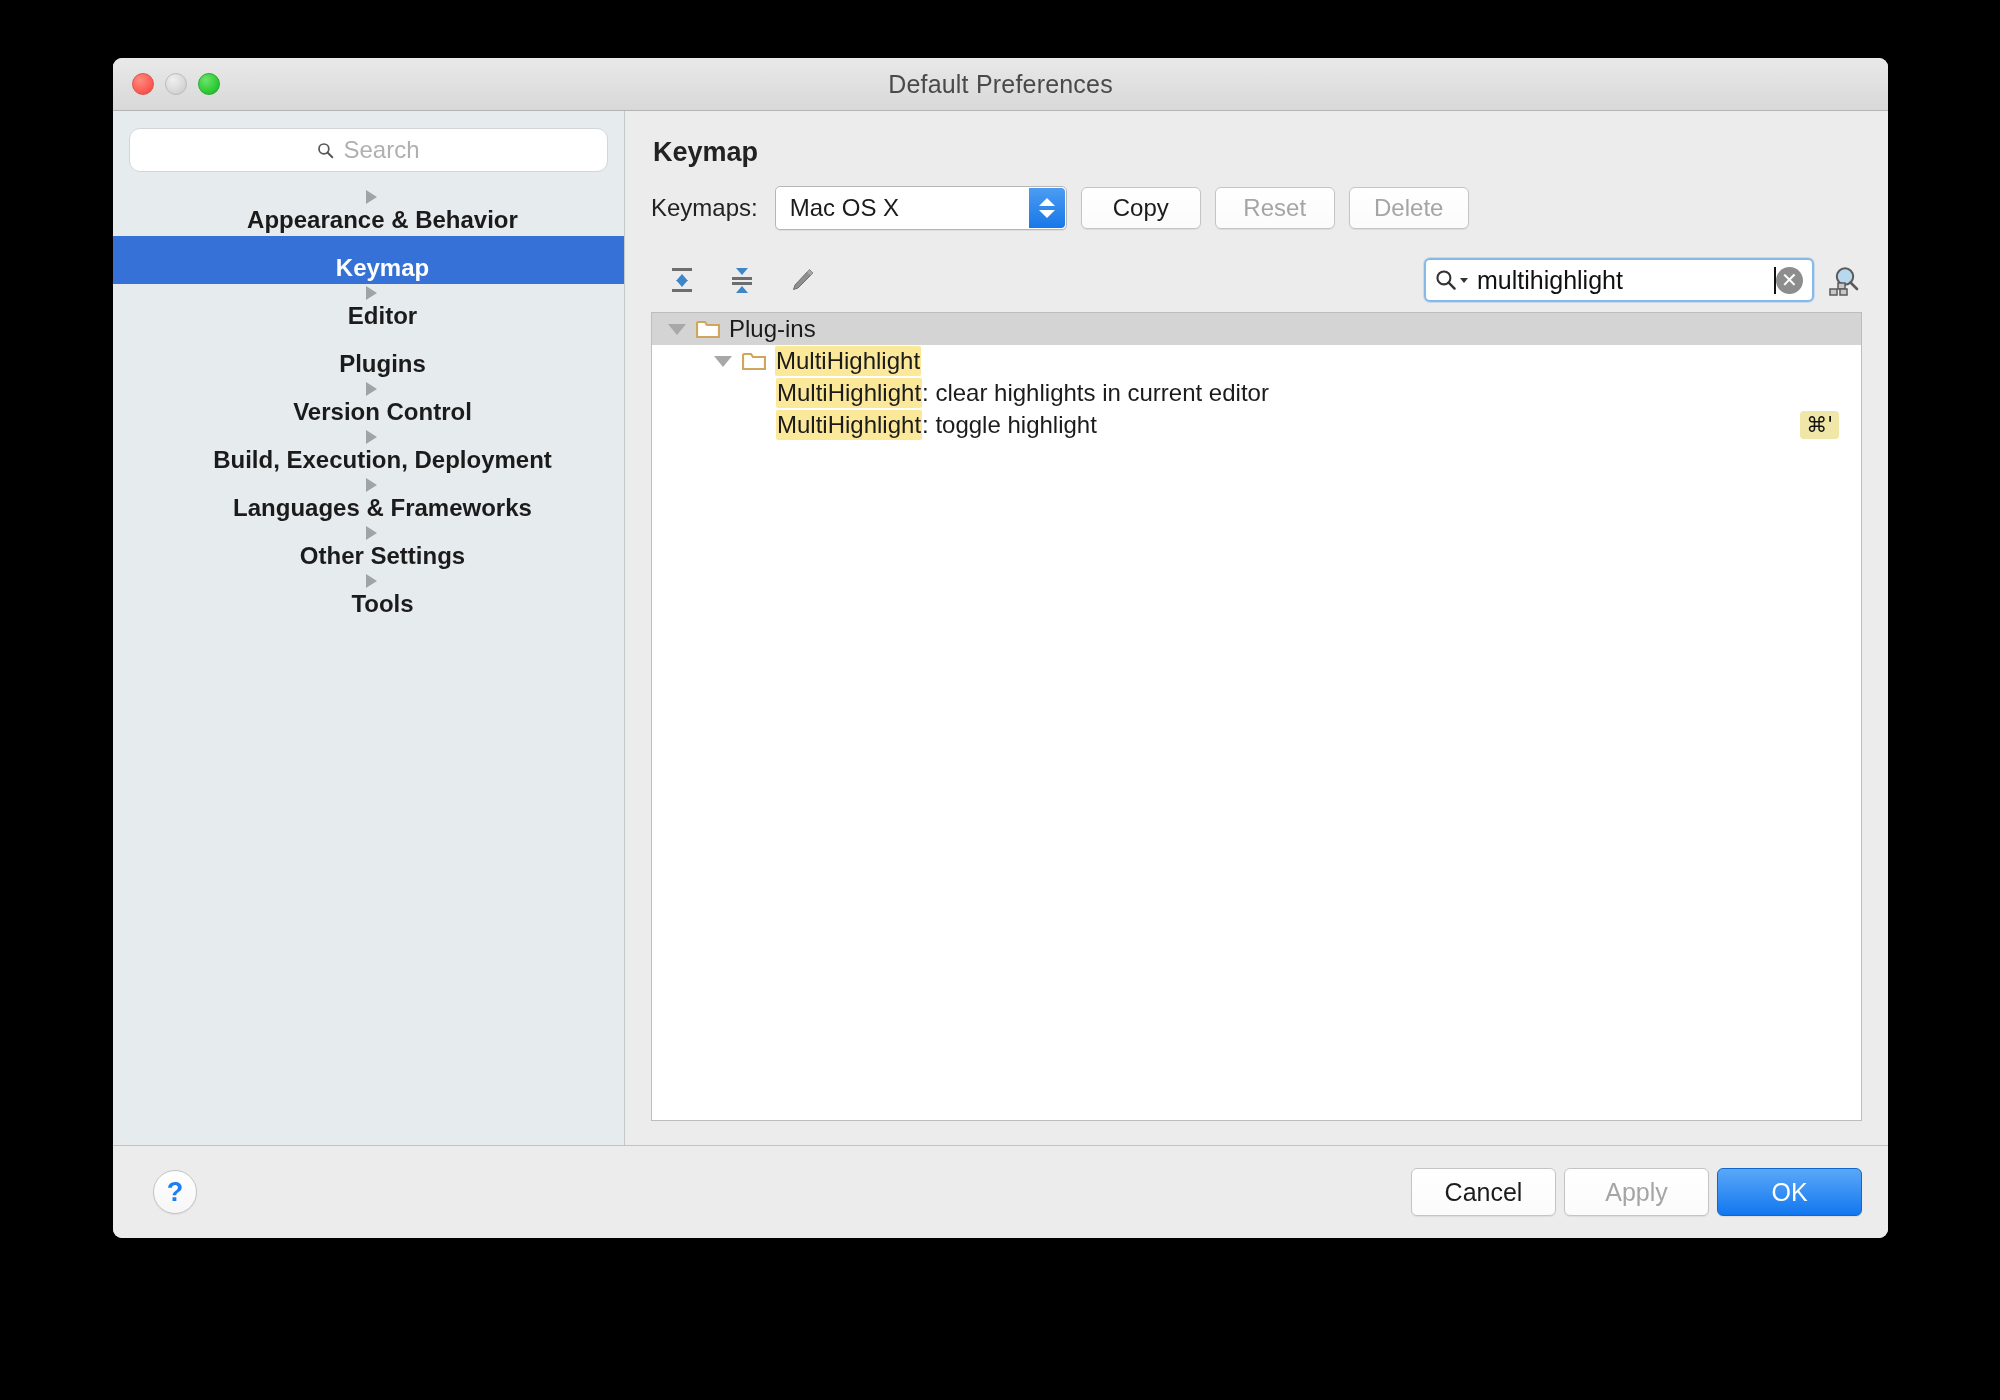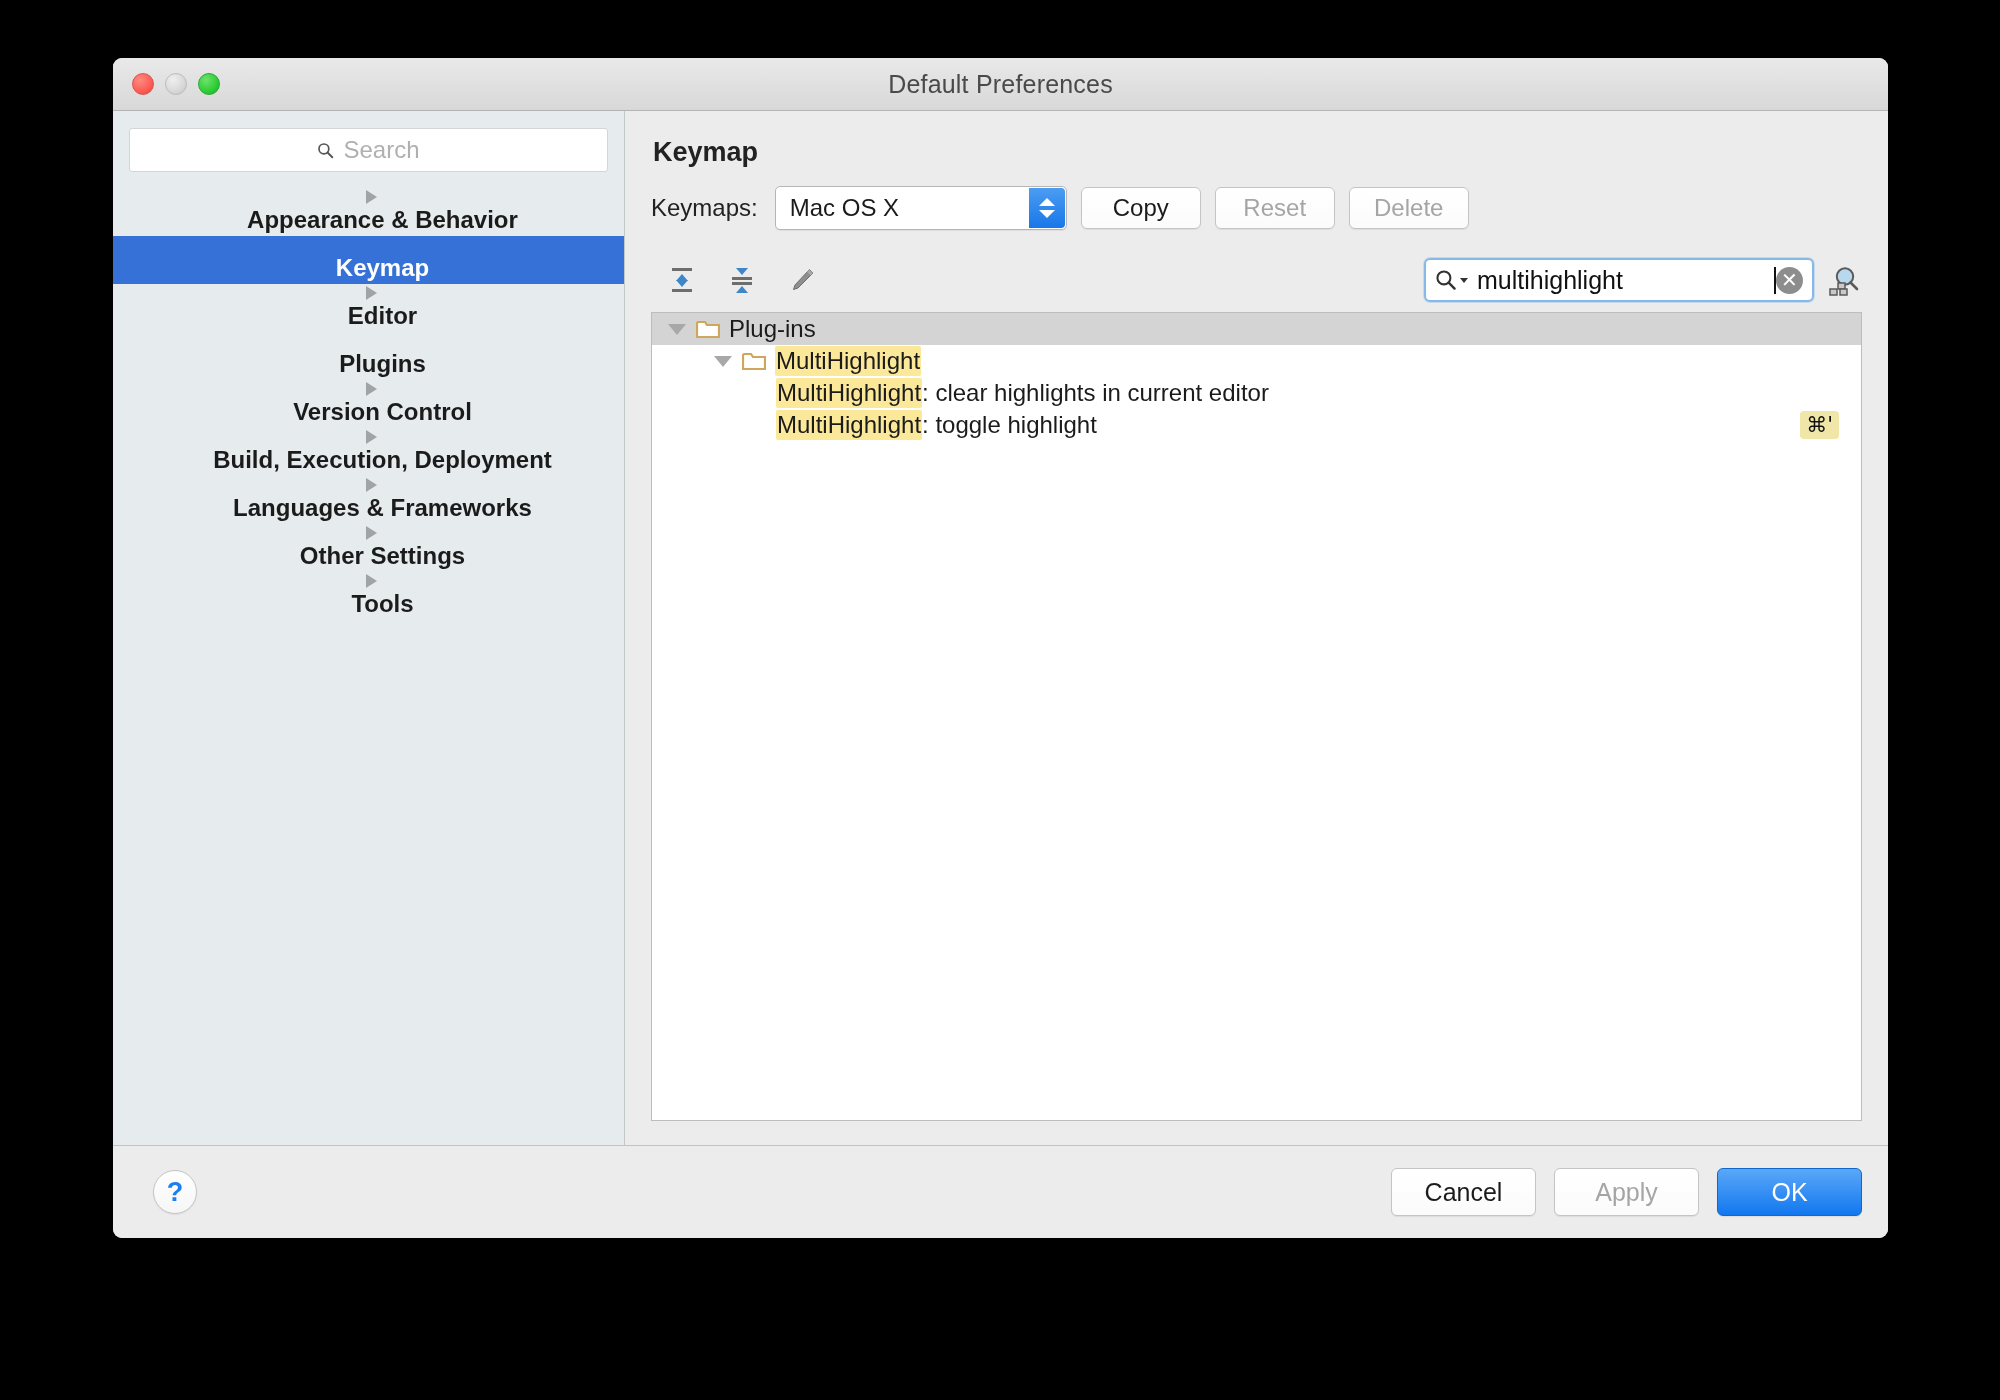--- a/index.html
+++ b/index.html
@@ -80,21 +80,21 @@
     border-right: 1px solid #c3c8cb;
     display: flex;
     flex-direction: column;
     padding-top: 17px;
   }
   .side-search {
     margin: 0 16px 16px 16px;
     height: 42px;
     background: #ffffff;
     border: 1px solid #d2d6d9;
-    border-radius: 3px;
+    border-radius: 11px;
     display: flex;
     align-items: center;
     justify-content: center;
     gap: 9px;
   }
   .side-search .mag {
     width: 17px; height: 17px;
     flex: 0 0 17px;
   }
   .side-search .ph {
@@ -330,21 +330,21 @@
     background: linear-gradient(to bottom, #ffffff, #f6f6f6);
     border: 1px solid #c4c4c4;
     color: #1c7ef3;
     font-size: 27px;
     font-weight: bold;
     display: flex; align-items: center; justify-content: center;
     margin-left: 14px;
     box-shadow: 0 1px 1px rgba(0,0,0,0.07);
   }
   .footer .spacer { flex: 1 1 auto; }
-  .footer-btns { display: flex; align-items: center; gap: 18px; }
+  .footer-btns { display: flex; align-items: center; gap: 8px; }
   .btn.wide { min-width: 145px; height: 48px; font-size: 25px; }
   .btn.primary {
     background: linear-gradient(to bottom, #5aa8f8, #1277ef);
     border: 1px solid #1068cf;
     color: #fff;
   }
 </style>
 </head>
 <body>
 

